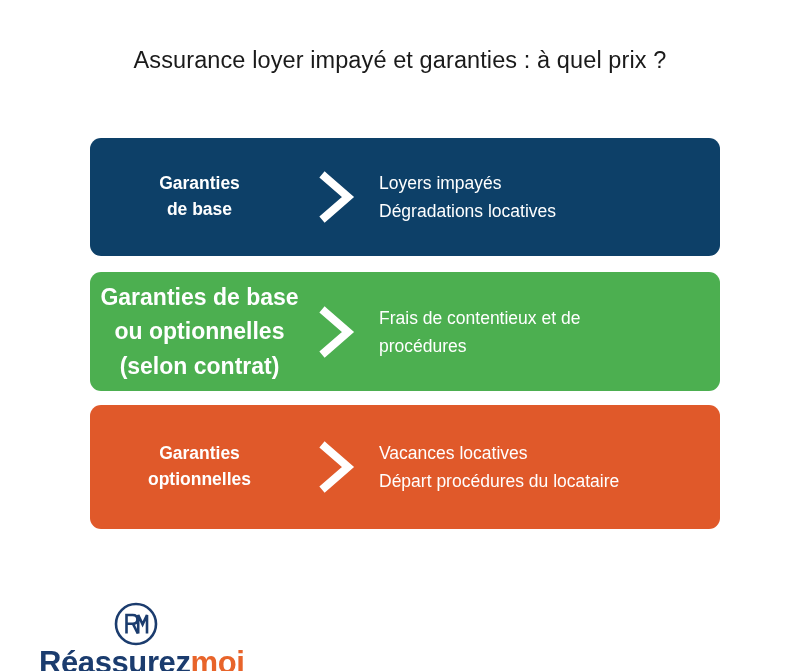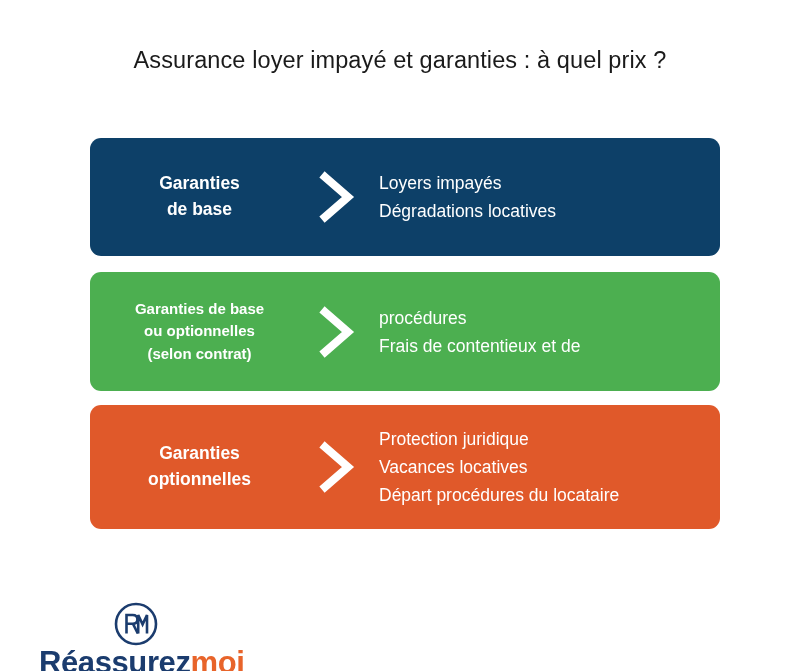--- a/index.html
+++ b/index.html
@@ -65,21 +65,21 @@
     box-sizing: border-box;
   }
 
   .panel-left-text {
     text-align: center;
     font-weight: bold;
     font-size: 17.5px;
     line-height: 1.48;
     color: #ffffff;
   }
-  .panel-green .panel-left-text { font-size: 15px; }
+  .panel-green .panel-left-text { font-size: 23px; }
 
   .chevron-cell {
     width: 84px;
     flex: 0 0 84px;
     display: flex;
     align-items: center;
     justify-content: center;
   }
 
   .chevron-icon {
@@ -169,41 +169,40 @@
         <span class="line">(selon contrat)</span>
       </div>
     </div>
     <div class="chevron-cell">
       <svg class="chevron-icon" viewBox="0 0 42 54" aria-hidden="true">
         <path d="M9 7 L32 27 L9 47" fill="none" stroke="#ffffff" stroke-width="8" stroke-linecap="square" stroke-linejoin="miter"></path>
       </svg>
     </div>
     <div class="panel-right">
       <div class="panel-right-text">
+        <span class="line">Frais de contentieux et de</span>
         <span class="line">procédures</span>
-        <span class="line">Frais de contentieux et de</span>
       </div>
     </div>
   </div>
 
   <div class="panel panel-orange">
     <div class="panel-left">
       <div class="panel-left-text">
         <span class="line">Garanties</span>
         <span class="line">optionnelles</span>
       </div>
     </div>
     <div class="chevron-cell">
       <svg class="chevron-icon" viewBox="0 0 42 54" aria-hidden="true">
         <path d="M9 7 L32 27 L9 47" fill="none" stroke="#ffffff" stroke-width="8" stroke-linecap="square" stroke-linejoin="miter"></path>
       </svg>
     </div>
     <div class="panel-right">
       <div class="panel-right-text">
-        <span class="line">Protection juridique</span>
         <span class="line">Vacances locatives</span>
         <span class="line">Départ procédures du locataire</span>
       </div>
     </div>
   </div>
 
   <div class="logo">
     <svg class="logo-mark" viewBox="0 0 46 46" aria-hidden="true">
       <circle cx="23" cy="23" r="20" fill="none" stroke="#1b3c6e" stroke-width="2.6"></circle>
       <path d="M13.5 32.5 L13.5 14 L19.6 14 C22.6 14 24.4 15.8 24.4 18.4 C24.4 21 22.6 22.7 19.6 22.7 L13.5 22.7" fill="none" stroke="#1b3c6e" stroke-width="2.6" stroke-linejoin="miter" stroke-linecap="butt"></path>

